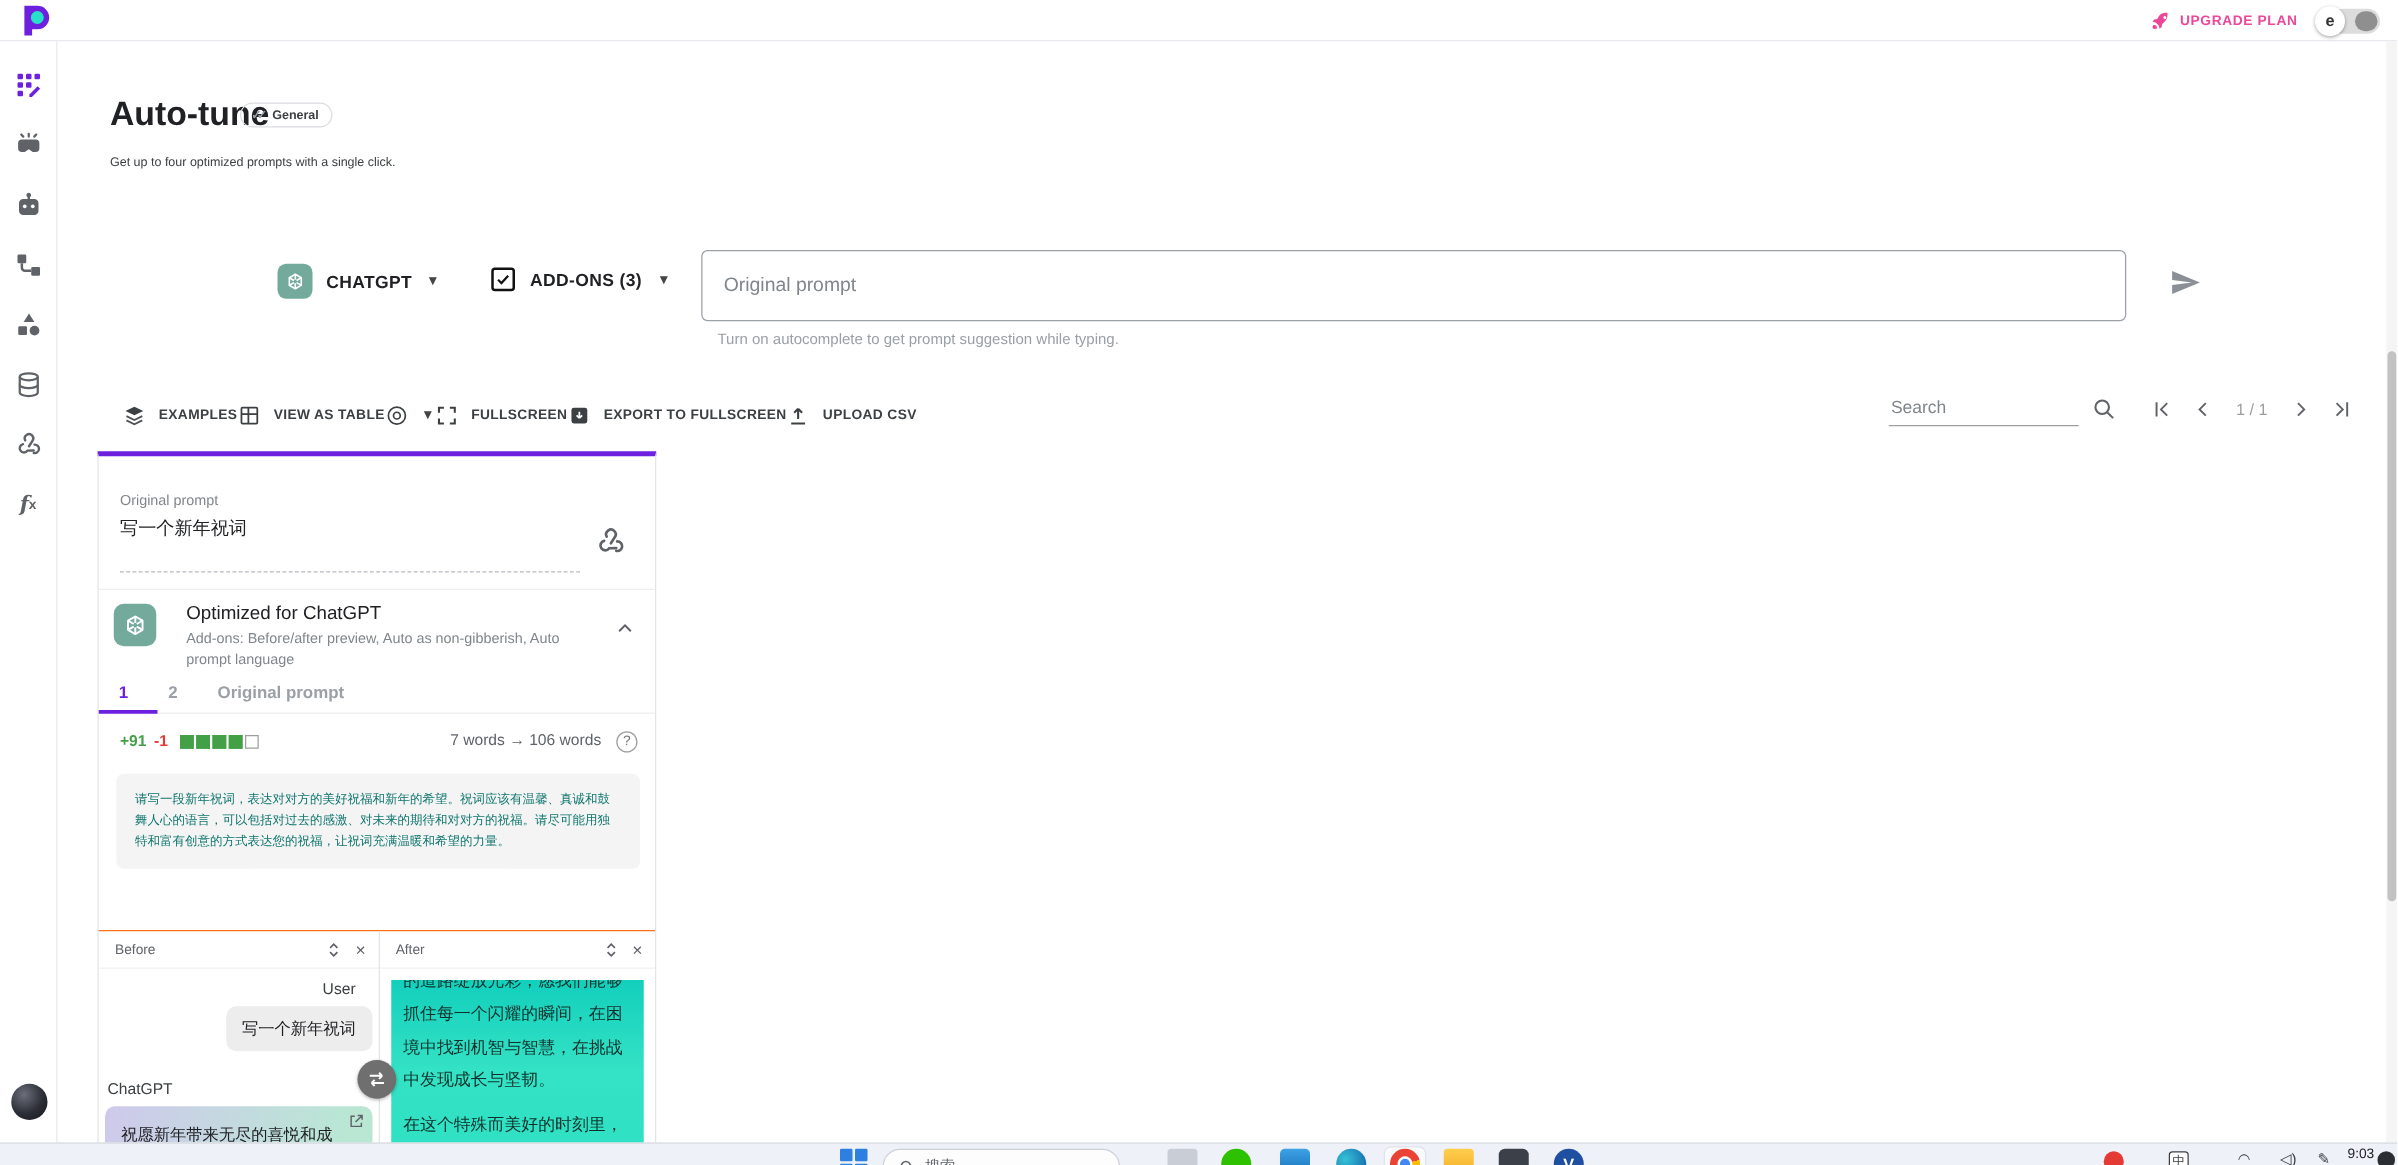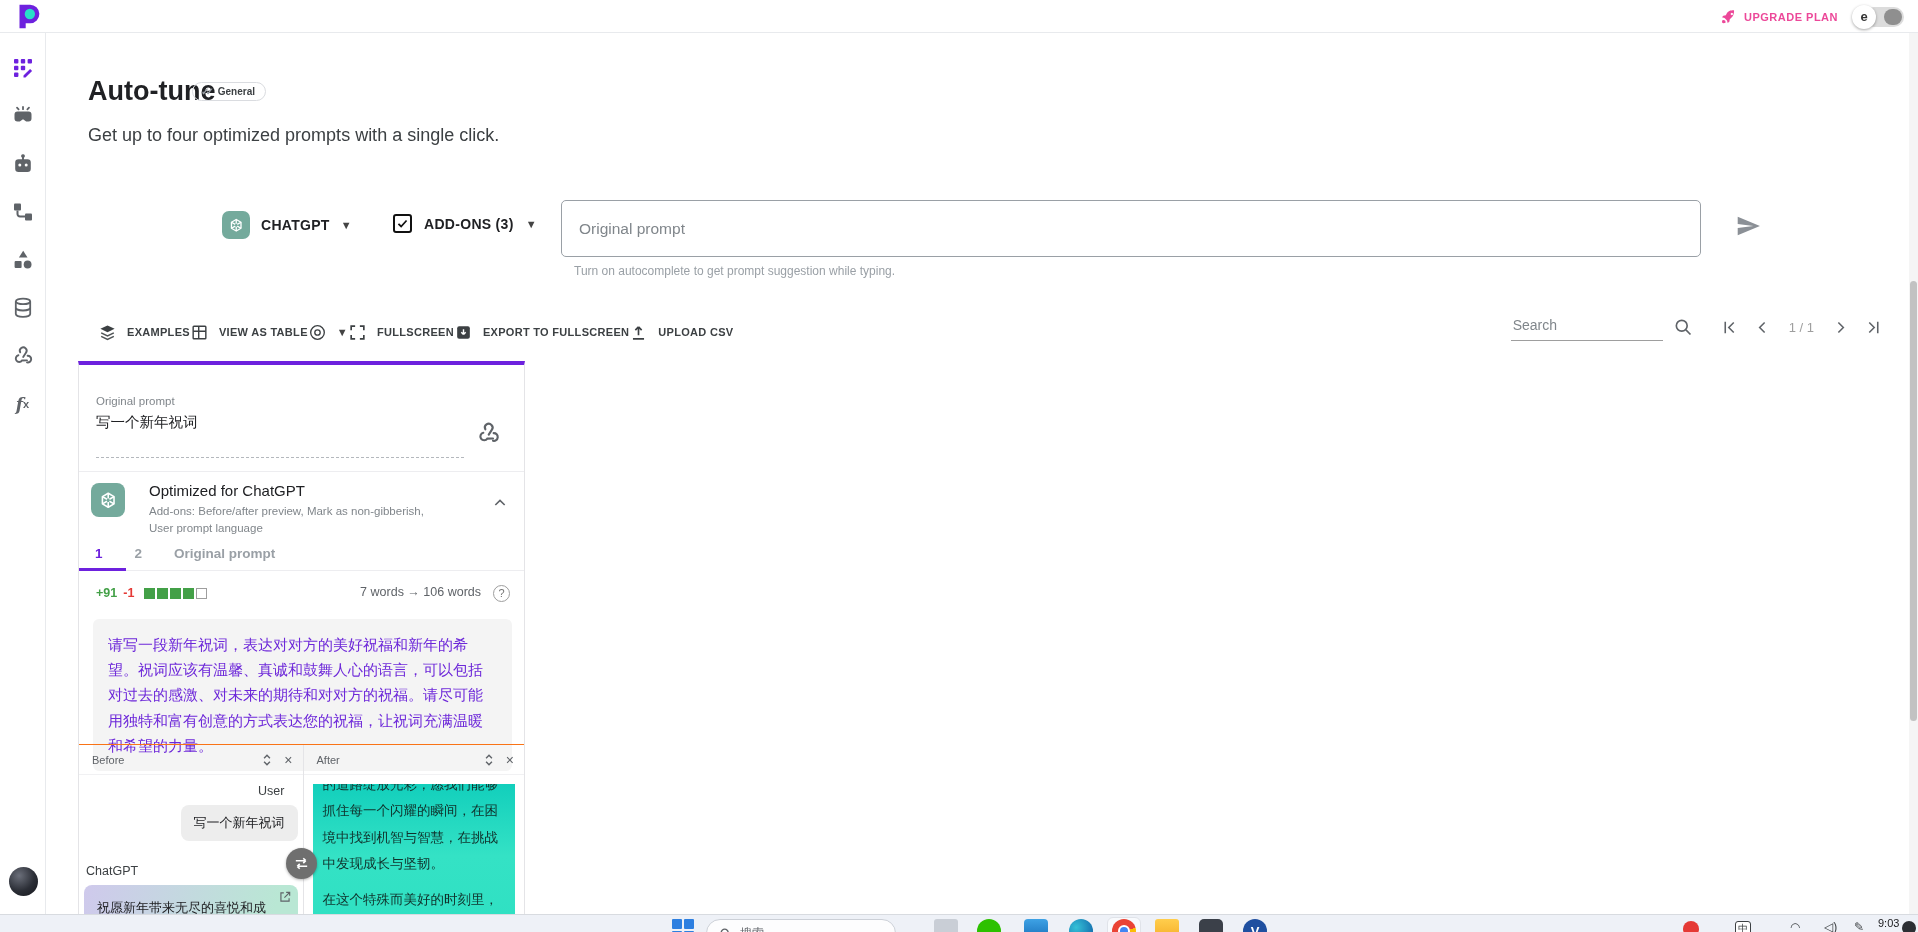--- a/index.html
+++ b/index.html
@@ -24,21 +24,21 @@
   .rail-btn.active { color:#6d21de; }
   .rail-btn svg { width:24px; height:24px; }
   .fx { font-family:"DejaVu Serif", serif; font-style:italic; font-size:17px; font-weight:bold; }
   #rail-avatar { position:absolute; left:9px; bottom:36px; width:29px; height:29px; border-radius:50%;
     background:radial-gradient(circle at 35% 30%, #6b6f7a 0%, #2b2e36 55%, #14161b 100%); cursor:pointer; }
 
   
   #page-title { position:absolute; left:88px; top:76px; font-size:27px; font-weight:bold; }
   #title-badge { position:absolute; left:192px; top:82px; display:flex; align-items:center; gap:5px; border:1px solid #dadce0; border-radius:12px; padding:3px 10px 3px 8px; font-size:10px; font-weight:bold; color:#3c4043; }
   .dblcheck { color:#9aa0a6; letter-spacing:-4px; font-size:10px; padding-right:3px; }
-  #page-subtitle { position:absolute; left:88px; top:125px; font-size:18px; color:#3c4043; }
+  #page-subtitle { position:absolute; left:88px; top:125px; font-size:10px; color:#3c4043; }
 
   
   .gpt-logo { background:#74aa9c; border-radius:7px; display:flex; align-items:center; justify-content:center; }
   .gpt-logo svg { width:66%; height:66%; }
   #model-select { position:absolute; left:222px; top:211px; display:flex; align-items:center; gap:11px; cursor:pointer; }
   #model-select .gpt-logo { width:28px; height:28px; }
   .model-label { font-size:14px; font-weight:bold; letter-spacing:.3px; }
   .caret { color:#444; font-size:11px; }
   #addons { position:absolute; left:393px; top:214px; display:flex; align-items:center; gap:12px; cursor:pointer; }
   .checkbox { width:19px; height:19px; border:2px solid #111; border-radius:3px; display:flex; align-items:center; justify-content:center; }
@@ -77,21 +77,21 @@
   .tab.active { color:#6d21de; }
   .tab-underline { position:absolute; left:0; top:203px; width:47px; height:3px; background:#6d21de; }
   .stats { position:absolute; left:17px; right:14px; top:216px; height:24px; display:flex; align-items:center; }
   .diff-add { color:#43a047; font-size:12.5px; font-weight:bold; }
   .diff-del { color:#e53935; font-size:12.5px; font-weight:bold; margin-left:6px; }
   .squares { display:flex; gap:2px; margin-left:10px; }
   .sq { width:11px; height:11px; background:#fff; border:1px solid #9e9e9e; }
   .sq.filled { background:#43a047; border-color:#43a047; }
   .word-count { margin-left:auto; font-size:12.5px; color:#5f6368; display:flex; align-items:flex-start; gap:12px; }
   .help-circ { width:17px; height:17px; border:1.5px solid #9e9e9e; border-radius:50%; color:#757575; font-size:11px; display:flex; align-items:center; justify-content:center; cursor:pointer; }
-  .opt-text { position:absolute; left:14px; top:254px; width:419px; background:#f4f4f4; border-radius:6px; padding:13px 15px; font-size:15px; line-height:1.68; color:#6d28d9; }
+  .opt-text { position:absolute; left:14px; top:254px; width:419px; background:#f4f4f4; border-radius:6px; padding:13px 15px; font-size:10px; line-height:1.68; color:#0f766e; }
 
   
   .preview { position:absolute; left:0; top:379px; right:0; bottom:0; border-top:1px solid #f97316; display:flex; }
   .pv-col { position:relative; width:224px; height:100%; }
   .pv-col.right { width:222px; border-left:1px solid #e4e4e7; }
   .pv-head { height:30px; display:flex; align-items:center; padding:0 10px 0 13px; gap:10px; border-bottom:1px solid #f1f1f3; }
   .pv-title { font-size:11px; color:#5f6368; margin-right:auto; }
   .pv-ico { width:14px; height:14px; color:#5f6368; cursor:pointer; display:flex; align-items:center; justify-content:center; }
   .pv-x { font-size:14px; color:#5f6368; cursor:pointer; line-height:1; }
   .user-label { text-align:right; padding-right:18px; margin-top:9px; font-size:12.5px; color:#3c4043; }
@@ -340,21 +340,21 @@
       </svg>
     <div class="card-div"></div>
 
     <span class="gpt-logo opt-logo">
       <svg viewBox="0 0 24 24" fill="none" stroke="#fff" stroke-width="1.7" stroke-linejoin="round">
           <path d="M12 4.5l6.2 3.6v7.8L12 19.5l-6.2-3.6V8.1z"></path>
           <path d="M12 4.5v5.6m6.2-2l-4.9 2.8M18.2 15.9l-4.9-2.8M12 19.5v-5.6m-6.2 2l4.9-2.8M5.8 8.1l4.9 2.8"></path>
         </svg>
     </span>
     <div class="opt-title">Optimized for ChatGPT</div>
-    <div class="opt-sub">Add-ons: Before/after preview, Mark as non-gibberish, User prompt language</div>
+    <div class="opt-sub">Add-ons: Before/after preview, Auto as non-gibberish, Auto prompt language</div>
     <svg class="collapse" viewBox="0 0 24 24" fill="none" stroke="currentColor" stroke-width="2.4">
         <path d="M5 15l7-7 7 7"></path>
       </svg>
 
     <div class="tabs">
       <span class="tab active">1</span>
       <span class="tab">2</span>
       <span class="tab">Original prompt</span>
     </div>
     <div class="tab-underline"></div>

